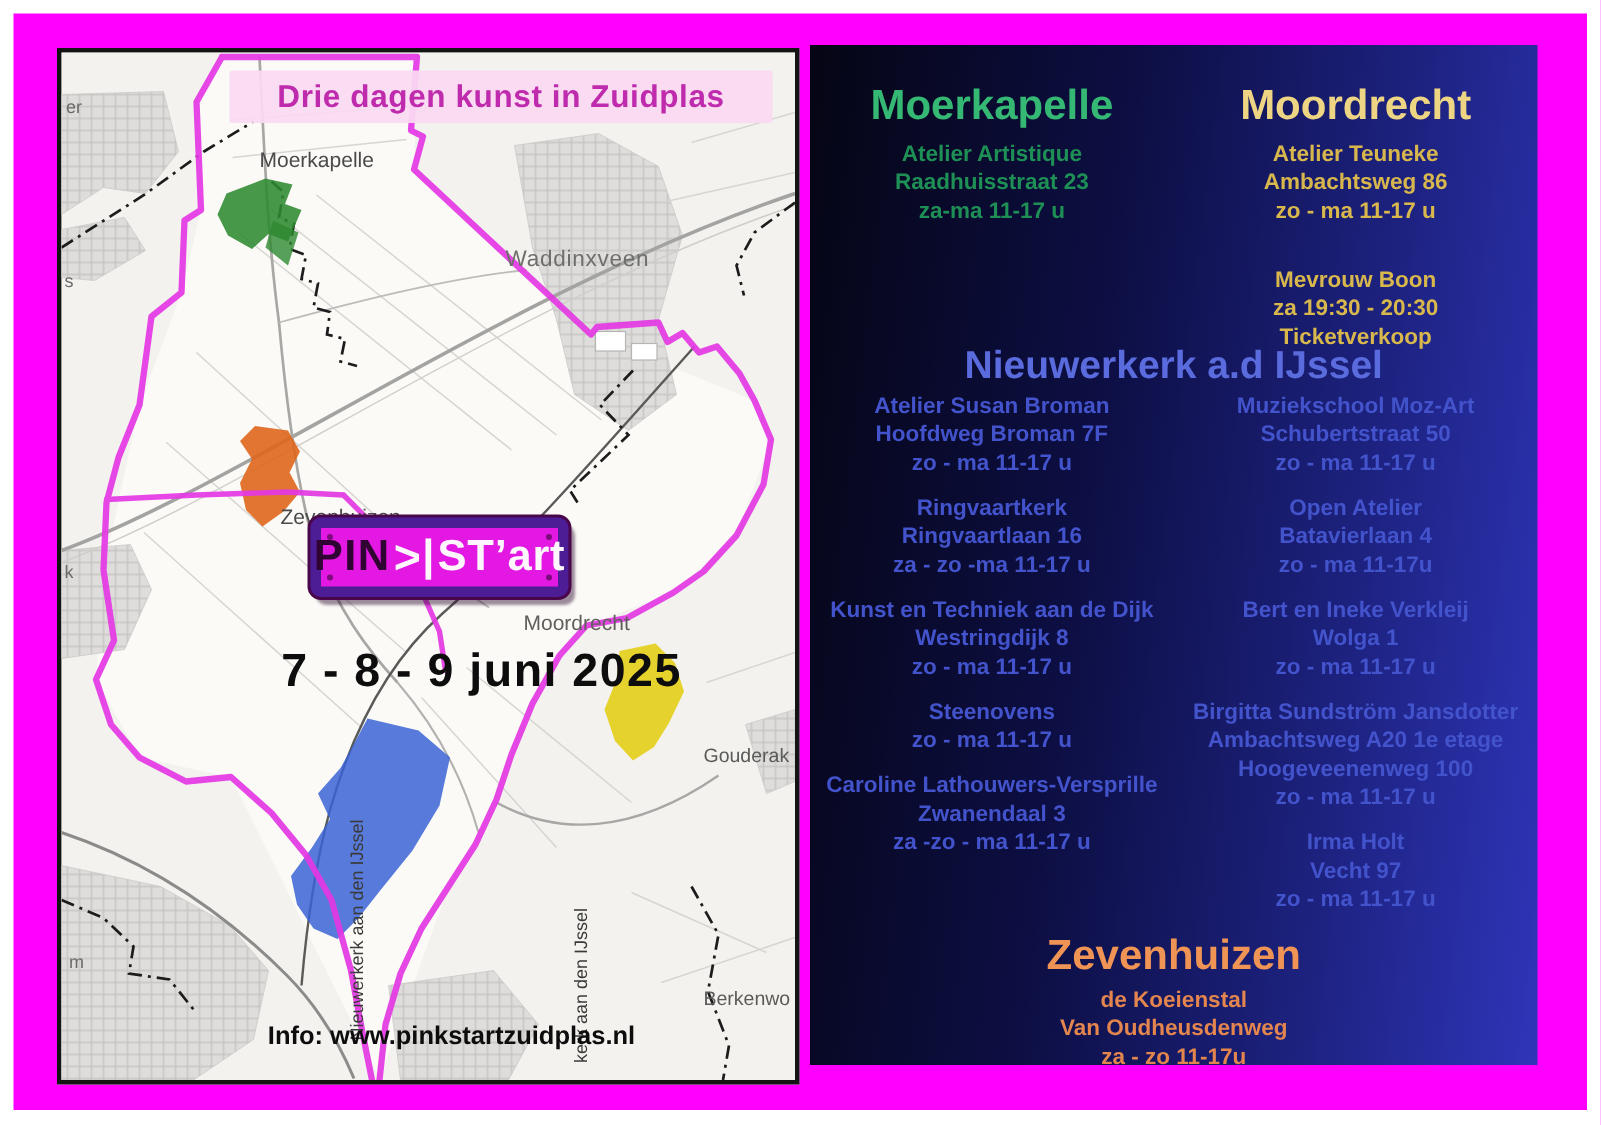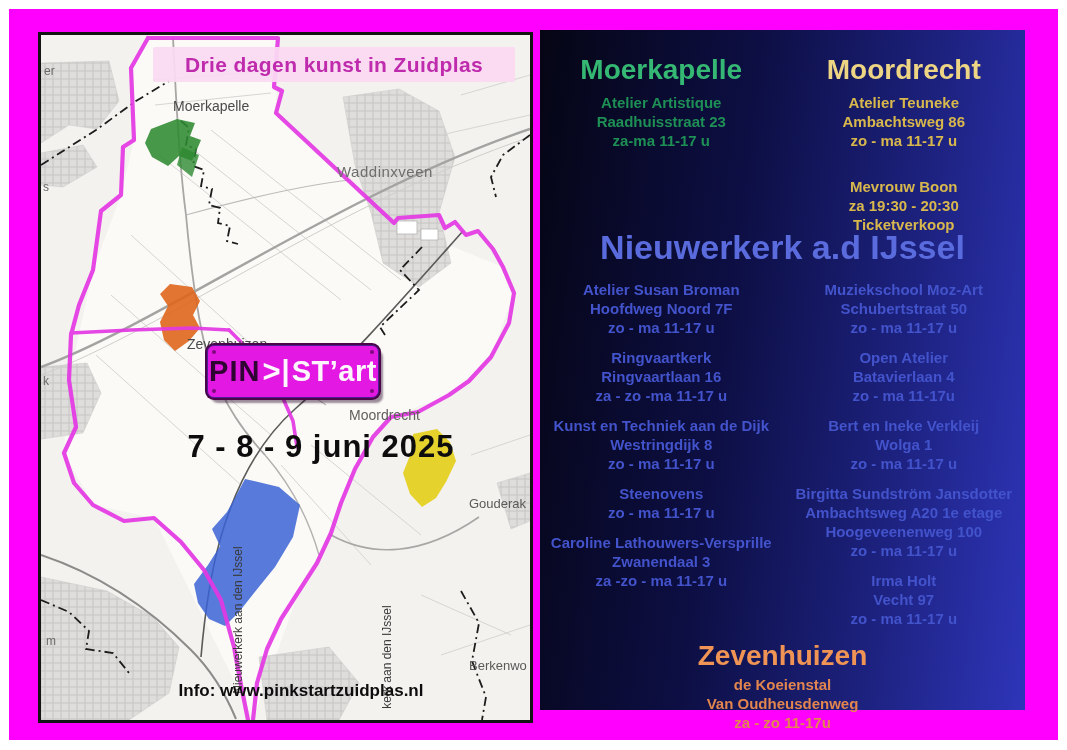--- a/index.html
+++ b/index.html
@@ -6,42 +6,42 @@
             font-family:"Liberation Sans",sans-serif;}
   .frame{position:absolute;left:9px;top:9px;width:1049px;height:731px;background:#ff00ff;}
   
   .map-card{position:absolute;left:38px;top:32px;width:489px;height:685px;background:#f3f2ef;
             border:3px solid #141414;box-sizing:content-box;}
   .map-card svg{position:absolute;left:0;top:0;}
   .banner{position:absolute;left:112px;top:12px;width:362px;height:35px;background:rgba(250,217,242,.93);
           border-radius:2px;display:flex;align-items:center;justify-content:center;
           color:#bf2bad;font-weight:bold;font-size:21px;letter-spacing:.4px;}
   .logo{position:absolute;left:166px;top:310px;width:172px;height:53px;background:#e318e3;
-        border:1px solid #4c1d95;border-radius:7px;box-sizing:border-box;
+        border:7px solid #4c1d95;border-radius:7px;box-sizing:border-box;
         box-shadow:0 0 0 2px #4a064a,4px 5px 2px rgba(40,5,40,.45);
         display:flex;align-items:center;justify-content:center;}
   .logo-pin{color:#2f0433;font-weight:bold;font-size:29px;letter-spacing:1px;}
   .logo-gt{color:#fdf7fd;font-weight:bold;font-size:31px;margin:0 1px 0 2px;}
   .logo-bar{color:#fdf7fd;font-weight:bold;font-size:29px;margin-right:2px;}
   .logo-start{color:#fdf7fd;font-weight:bold;font-size:29px;letter-spacing:.5px;}
   .screw{position:absolute;width:4px;height:4px;border-radius:50%;background:#7c0b7c;}
   .screw.tl{left:4px;top:4px}.screw.tr{right:4px;top:4px}.screw.bl{left:4px;bottom:4px}.screw.br{right:4px;bottom:4px}
   .map-date{position:absolute;left:140px;top:394px;width:280px;text-align:center;
             color:#0d0d0d;font-weight:bold;font-size:31px;letter-spacing:1px;}
   .map-info{position:absolute;left:120px;top:646px;width:280px;text-align:center;
             color:#0d0d0d;font-weight:bold;font-size:17px;}
   
   .panel{position:absolute;left:540px;top:30px;width:485px;height:680px;text-align:center;font-weight:bold;
          background:linear-gradient(97deg,#050514 0%,#0d0f45 40%,#1d2280 72%,#2e35b9 100%);}
   .top-row{display:flex;padding-top:25px;height:175px;}
   .cell{width:50%;}
   h2{margin:0 0 9px 0;font-size:28px;line-height:1.05;font-weight:bold;}
   .green h2{color:#35b873}.green .entry{color:#1e8f55}
   .gold h2{color:#eed584}.gold .entry{color:#d8b84d}
-  .blue-title{color:#5a6bdd;font-size:34px;margin-bottom:14px;}
+  .blue-title{color:#5a6bdd;font-size:26px;margin-bottom:4px;}
   .cols{display:flex;}
   .col{width:50%;color:#4353cb;}
   .entry{font-size:15px;line-height:19px;margin-bottom:11px;}
   .entry.gap-lg{margin-top:27px;}
   .orange-title{color:#ef9455;font-size:28px;margin:2px 0 5px 0;}
   .orange .entry{color:#e2854e;margin-bottom:0;}
   
   text{font-family:"Liberation Sans",sans-serif;}
 </style>
 </head>
@@ -186,21 +186,21 @@
           <div>Ticketverkoop</div>
         </div>
     </section>
   </div>
 
   <h2 class="blue-title">Nieuwerkerk a.d IJssel</h2>
   <div class="cols">
     <div class="col">
       <div class="entry">
           <div>Atelier Susan Broman</div>
-          <div>Hoofdweg Noord 7F</div>
+          <div>Hoofdweg Broman 7F</div>
           <div>zo - ma 11-17 u</div>
         </div>
       <div class="entry">
           <div>Ringvaartkerk</div>
           <div>Ringvaartlaan 16</div>
           <div>za - zo -ma 11-17 u</div>
         </div>
       <div class="entry">
           <div>Kunst en Techniek aan de Dijk</div>
           <div>Westringdijk 8</div>

